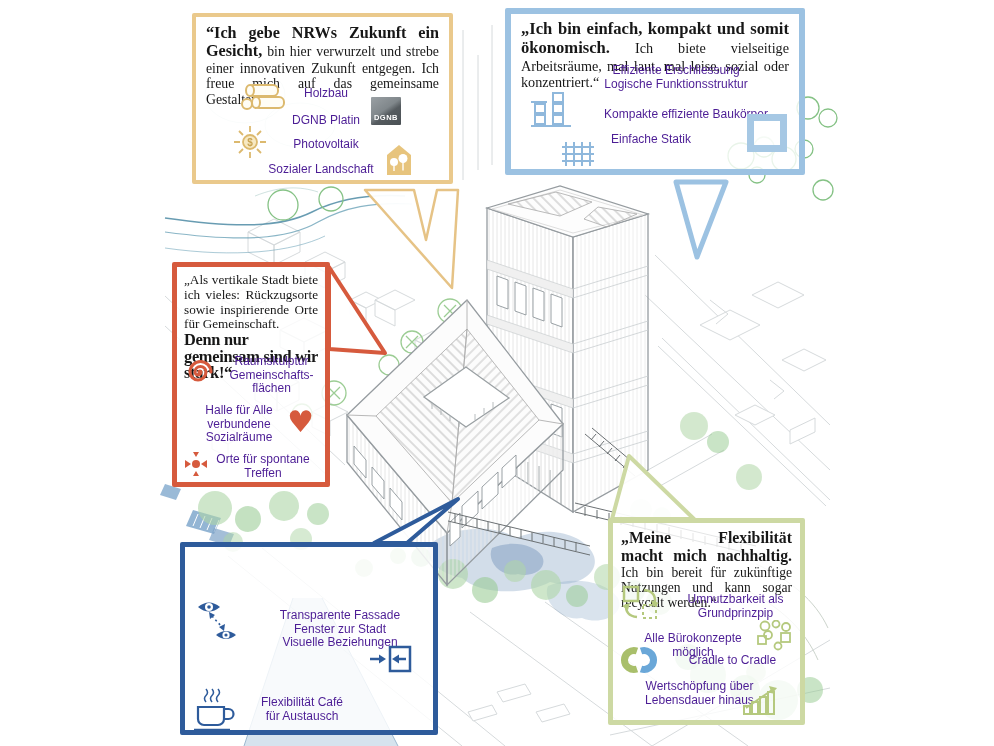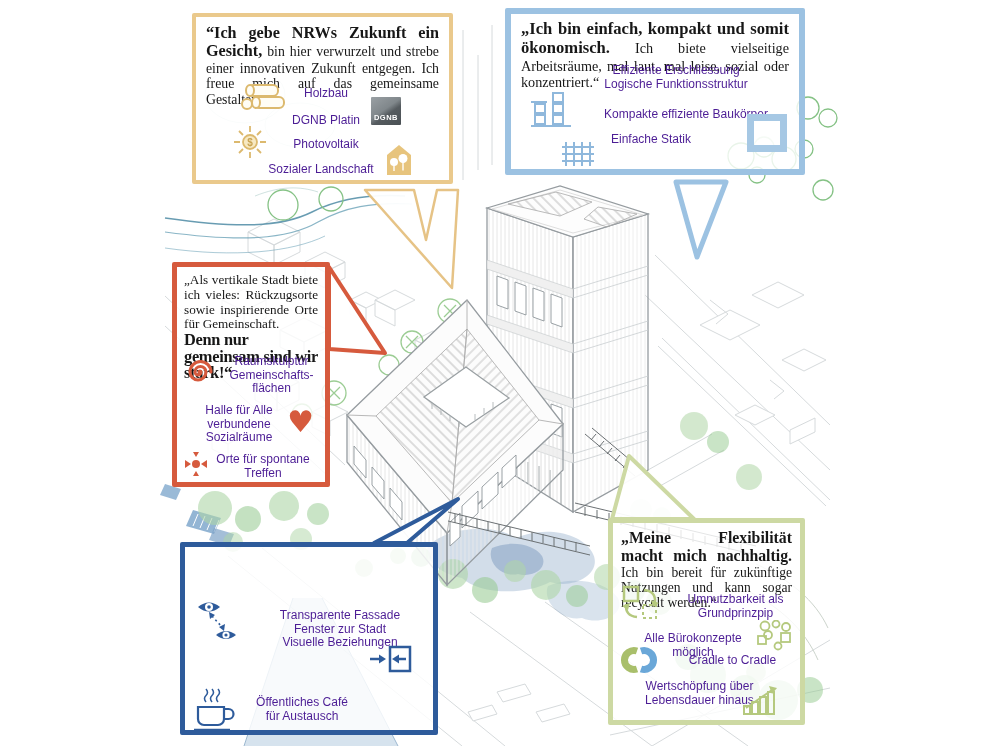--- a/index.html
+++ b/index.html
@@ -347,21 +347,21 @@
     </svg>
     <svg class="icon" style="left:5px;top:140px;" width="48" height="46" viewBox="0 0 48 46">
       <g stroke="#2e5b9b" fill="none">
         <path d="M16,15 q-3,-3.5 0,-6.5 q3,-3 0,-6.5 M22,15 q-3,-3.5 0,-6.5 q3,-3 0,-6.5 M28,15 q-3,-3.5 0,-6.5 q3,-3 0,-6.5" stroke-width="1.5"></path>
         <path d="M8,20 H34 V32 a6,6 0 0 1 -6,6 H14 a6,6 0 0 1 -6,-6 Z" stroke-width="2.2" fill="#ffffff"></path>
         <path d="M34,22 h4.5 a4.5,4.5 0 0 1 0,10 H34" stroke-width="2.2"></path>
         <path d="M4,43 H40" stroke-width="2.5"></path>
       </g>
     </svg>
     <div class="lbl" style="left:47px;top:149px;width:140px;">
-      <span class="ln">Öffentliches Café</span>
+      <span class="ln">Flexibilität Café</span>
       <span class="ln">für Austausch</span>
     </div>
   </div>
 
   <div class="bubble" id="b-flexibility">
     <p class="q"><span class="qb">„Meine Flexibilität macht mich nachhaltig.</span><span> Ich bin bereit für zukünftige Nutzungen und kann sogar recycelt werden.“</span></p>
     <svg class="icon" style="left:9px;top:62px;" width="38" height="36" viewBox="0 0 38 36">
       <g stroke="#b5c97e" fill="none">
         <rect x="2" y="2" width="14" height="14" stroke-width="2.5"></rect>
         <rect x="21" y="20" width="13" height="13" stroke-width="2" stroke-dasharray="3,3"></rect>

